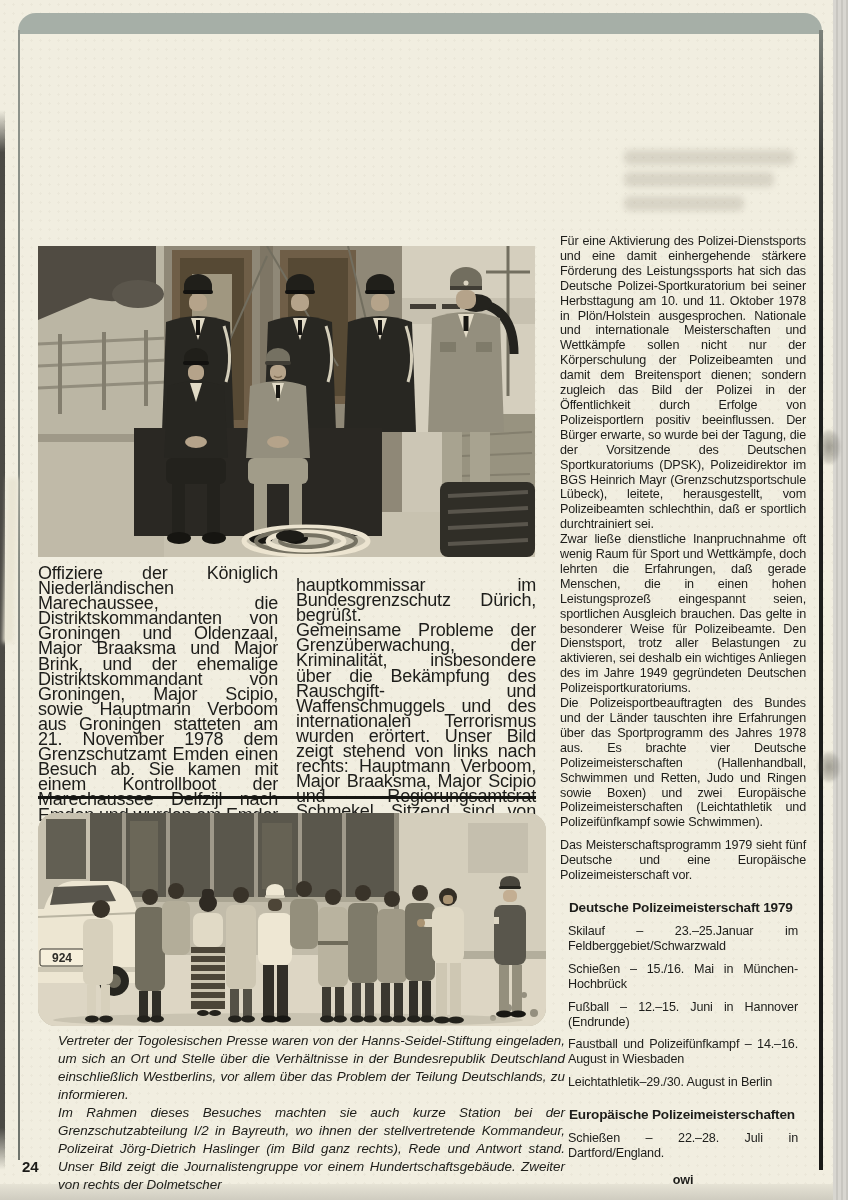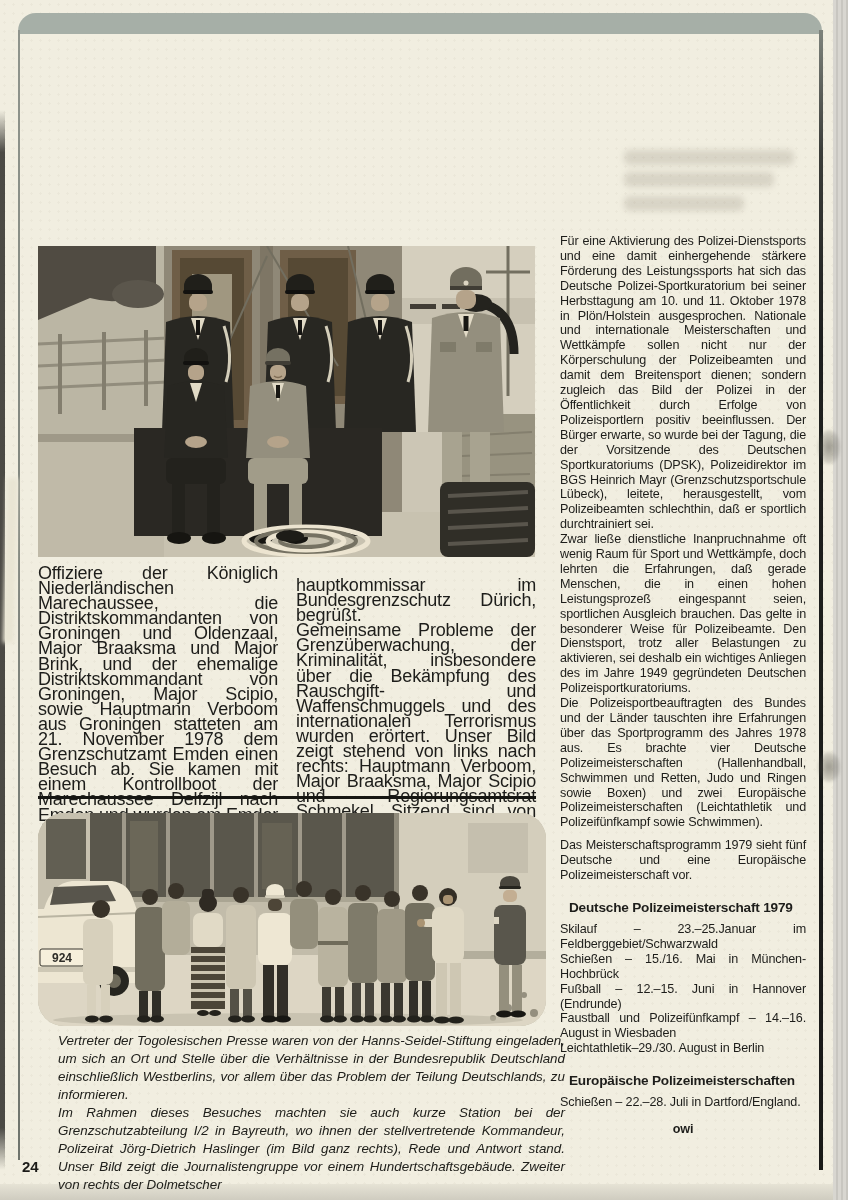--- a/index.html
+++ b/index.html
@@ -29,42 +29,42 @@
   .smudge{position:absolute;filter:blur(1.5px);border-radius:50%;
       background:radial-gradient(rgba(85,83,75,0.55),rgba(85,83,75,0));}
   
   .headline{position:absolute;font-weight:bold;font-style:italic;color:#151513;
       white-space:pre-line;letter-spacing:-0.7px;}
   .headline-left{left:38px;top:138px;width:510px;font-size:28px;line-height:31px;}
   .headline-right{left:560px;top:141px;width:256px;font-size:21.5px;line-height:23.5px;}
   
   .photo{position:absolute;overflow:hidden;filter:sepia(0.12) contrast(0.97);}
   .photo1{left:38px;top:246px;width:497px;height:311px;background:#c7c4b7;}
-  .photo2{left:38px;top:813px;width:508px;height:213px;border-radius:26px;background:#c7c4b6;}
+  .photo2{left:38px;top:813px;width:508px;height:213px;border-radius:18px;background:#c7c4b6;}
   
   .col{position:absolute;width:240px;font-size:18px;line-height:15.1px;
       text-align:justify;letter-spacing:-0.2px;color:#1d1d1a;hyphens:auto;}
   .col p{margin:0;}
   .col .credit{text-align:right;margin-top:5px;}
   .col1{left:38px;top:566px;}
   .col2{left:296px;top:566px;margin-top:12px;}
   .rule{position:absolute;left:38px;top:796px;width:498px;height:3px;background:#161612;}
   .caption{position:absolute;left:28px;top:1032px;width:507px;font-style:italic;
       font-size:13.4px;line-height:18px;text-align:justify;color:#20201c;hyphens:auto;margin-left:30px;}
   .caption p{margin:0;}
   .caption .credit{text-align:right;font-weight:bold;margin-top:1px;}
   .pagenum{position:absolute;left:22px;top:1158px;font-size:15px;font-weight:bold;}
   
   .rightcol{position:absolute;left:560px;top:234px;width:246px;font-size:12.6px;
       line-height:14.9px;text-align:justify;letter-spacing:-0.15px;color:#1d1d1a;hyphens:auto;}
   .rightcol p{margin:0;}
   .rightcol .gap{margin-top:8px;}
   .rightcol h3{margin:17px 0 6px 9px;font-size:13.6px;line-height:16px;
       letter-spacing:-0.2px;text-align:left;}
-  .rightcol .event{margin:0;}
+  .rightcol .event{margin:8px;}
   .rightcol .sig{text-align:center;font-weight:bold;margin-top:12px;}
 </style>
 </head>
 <body>
 
 <div class="stage">
 
   <div class="frame-band"></div>
   <div class="frame-left"></div>
   <div class="frame-right"></div>

